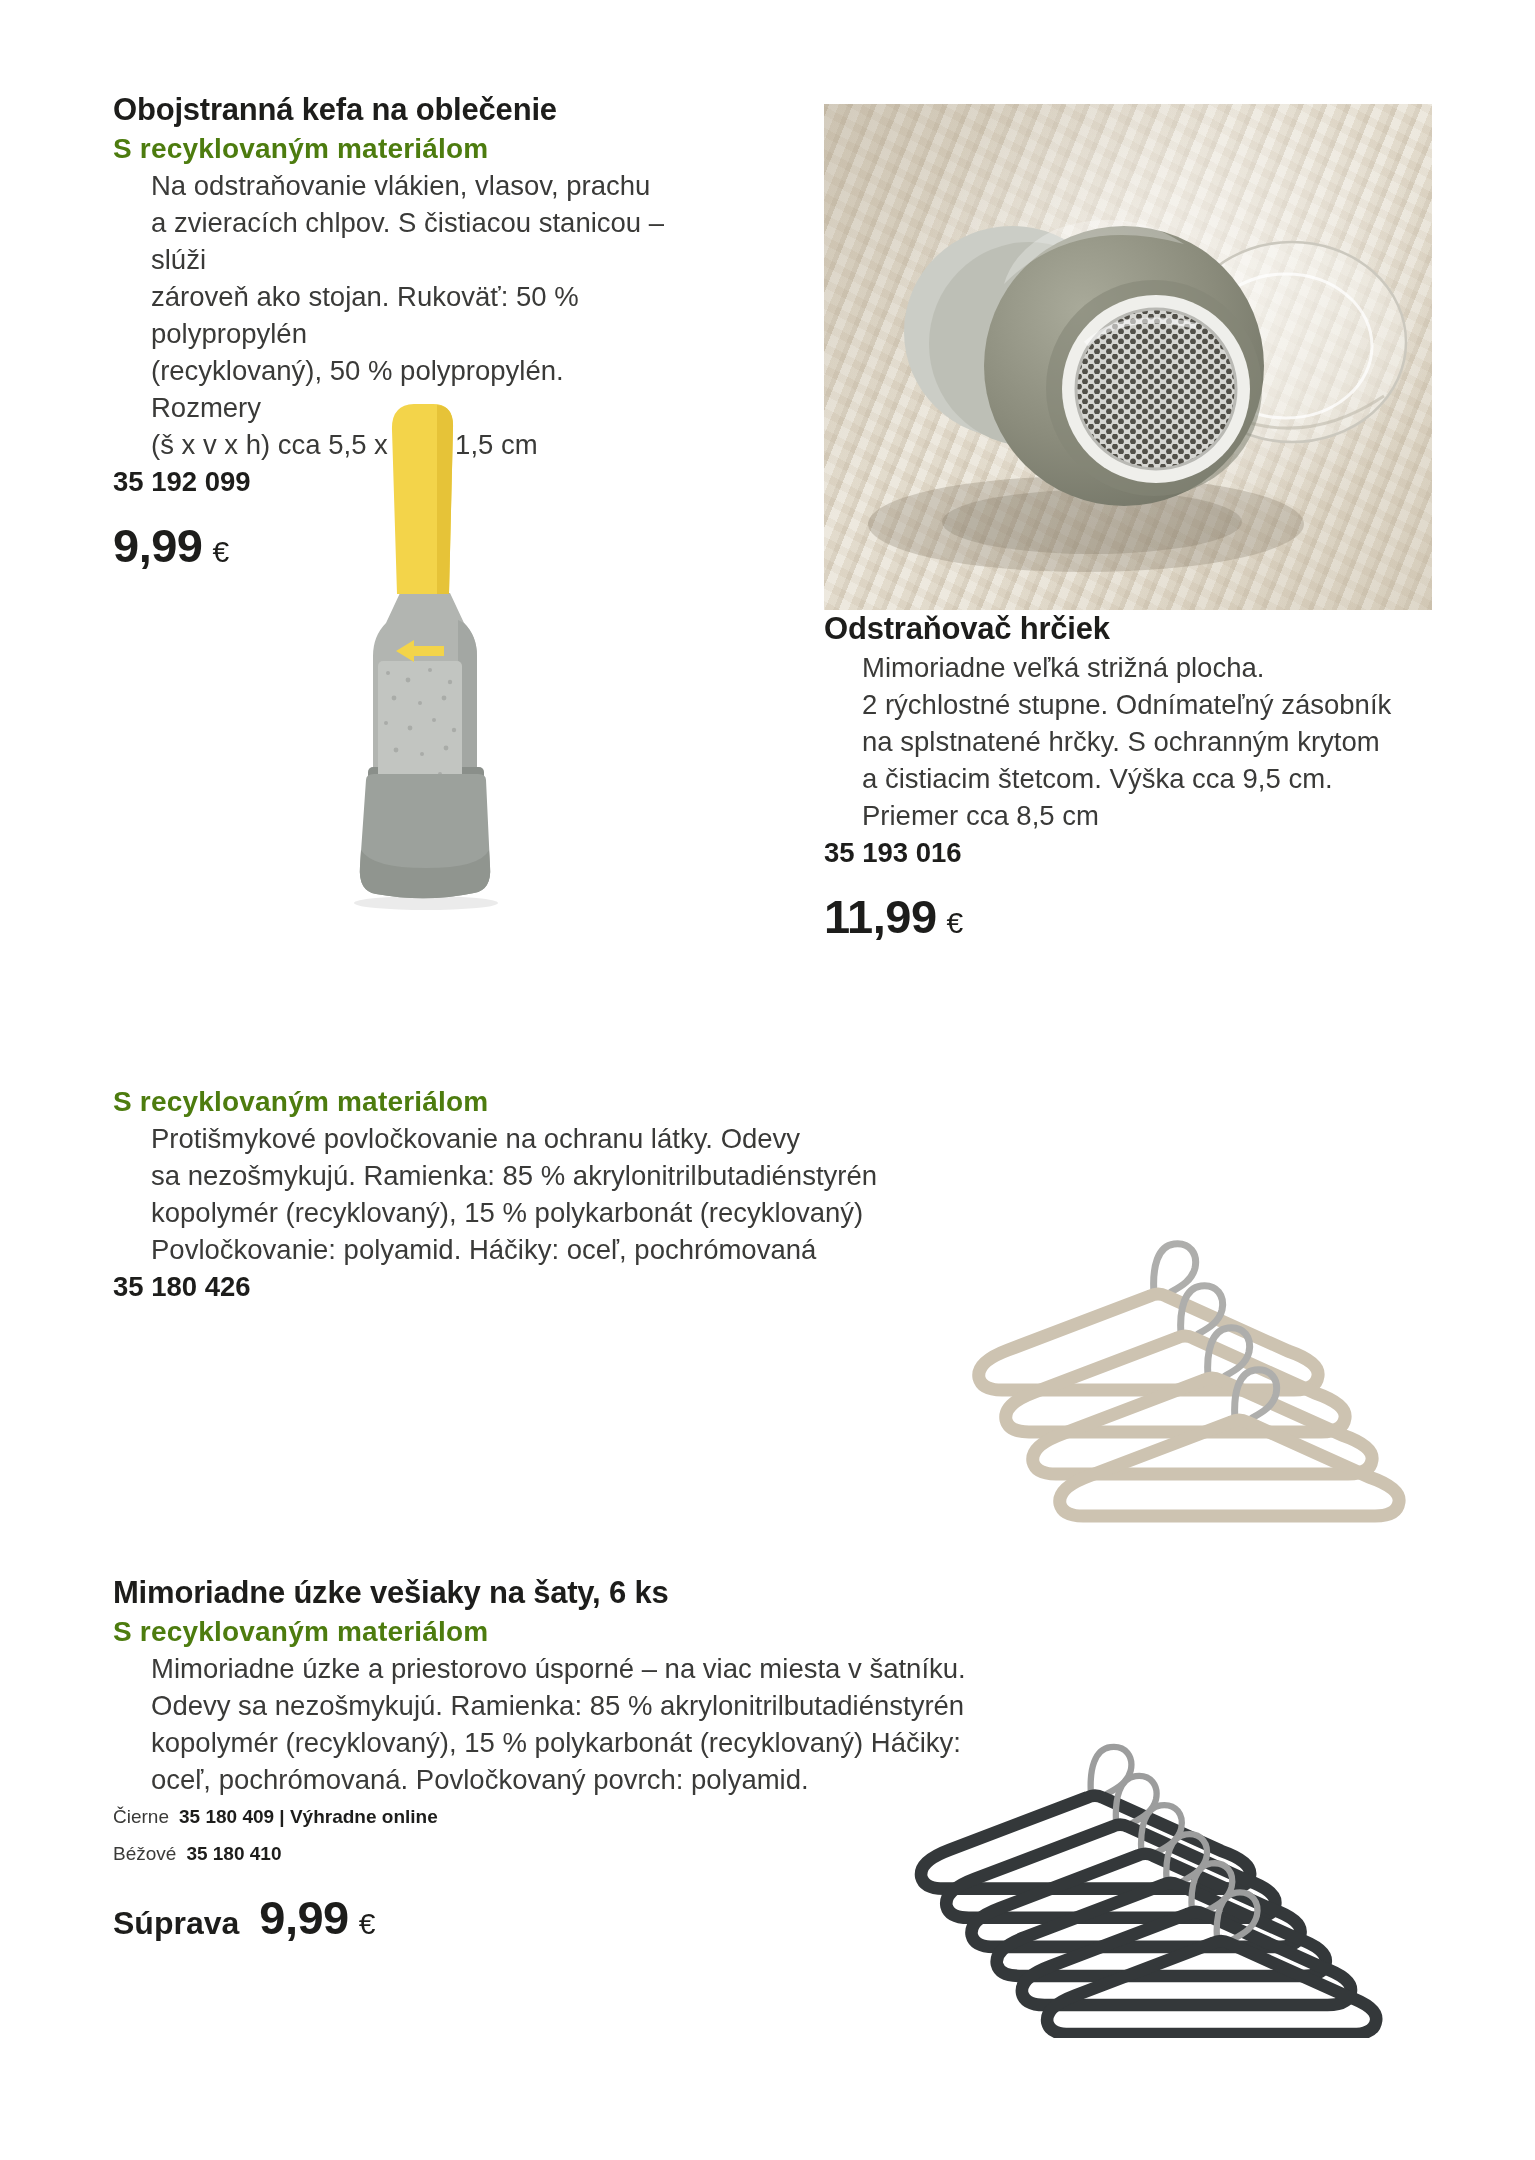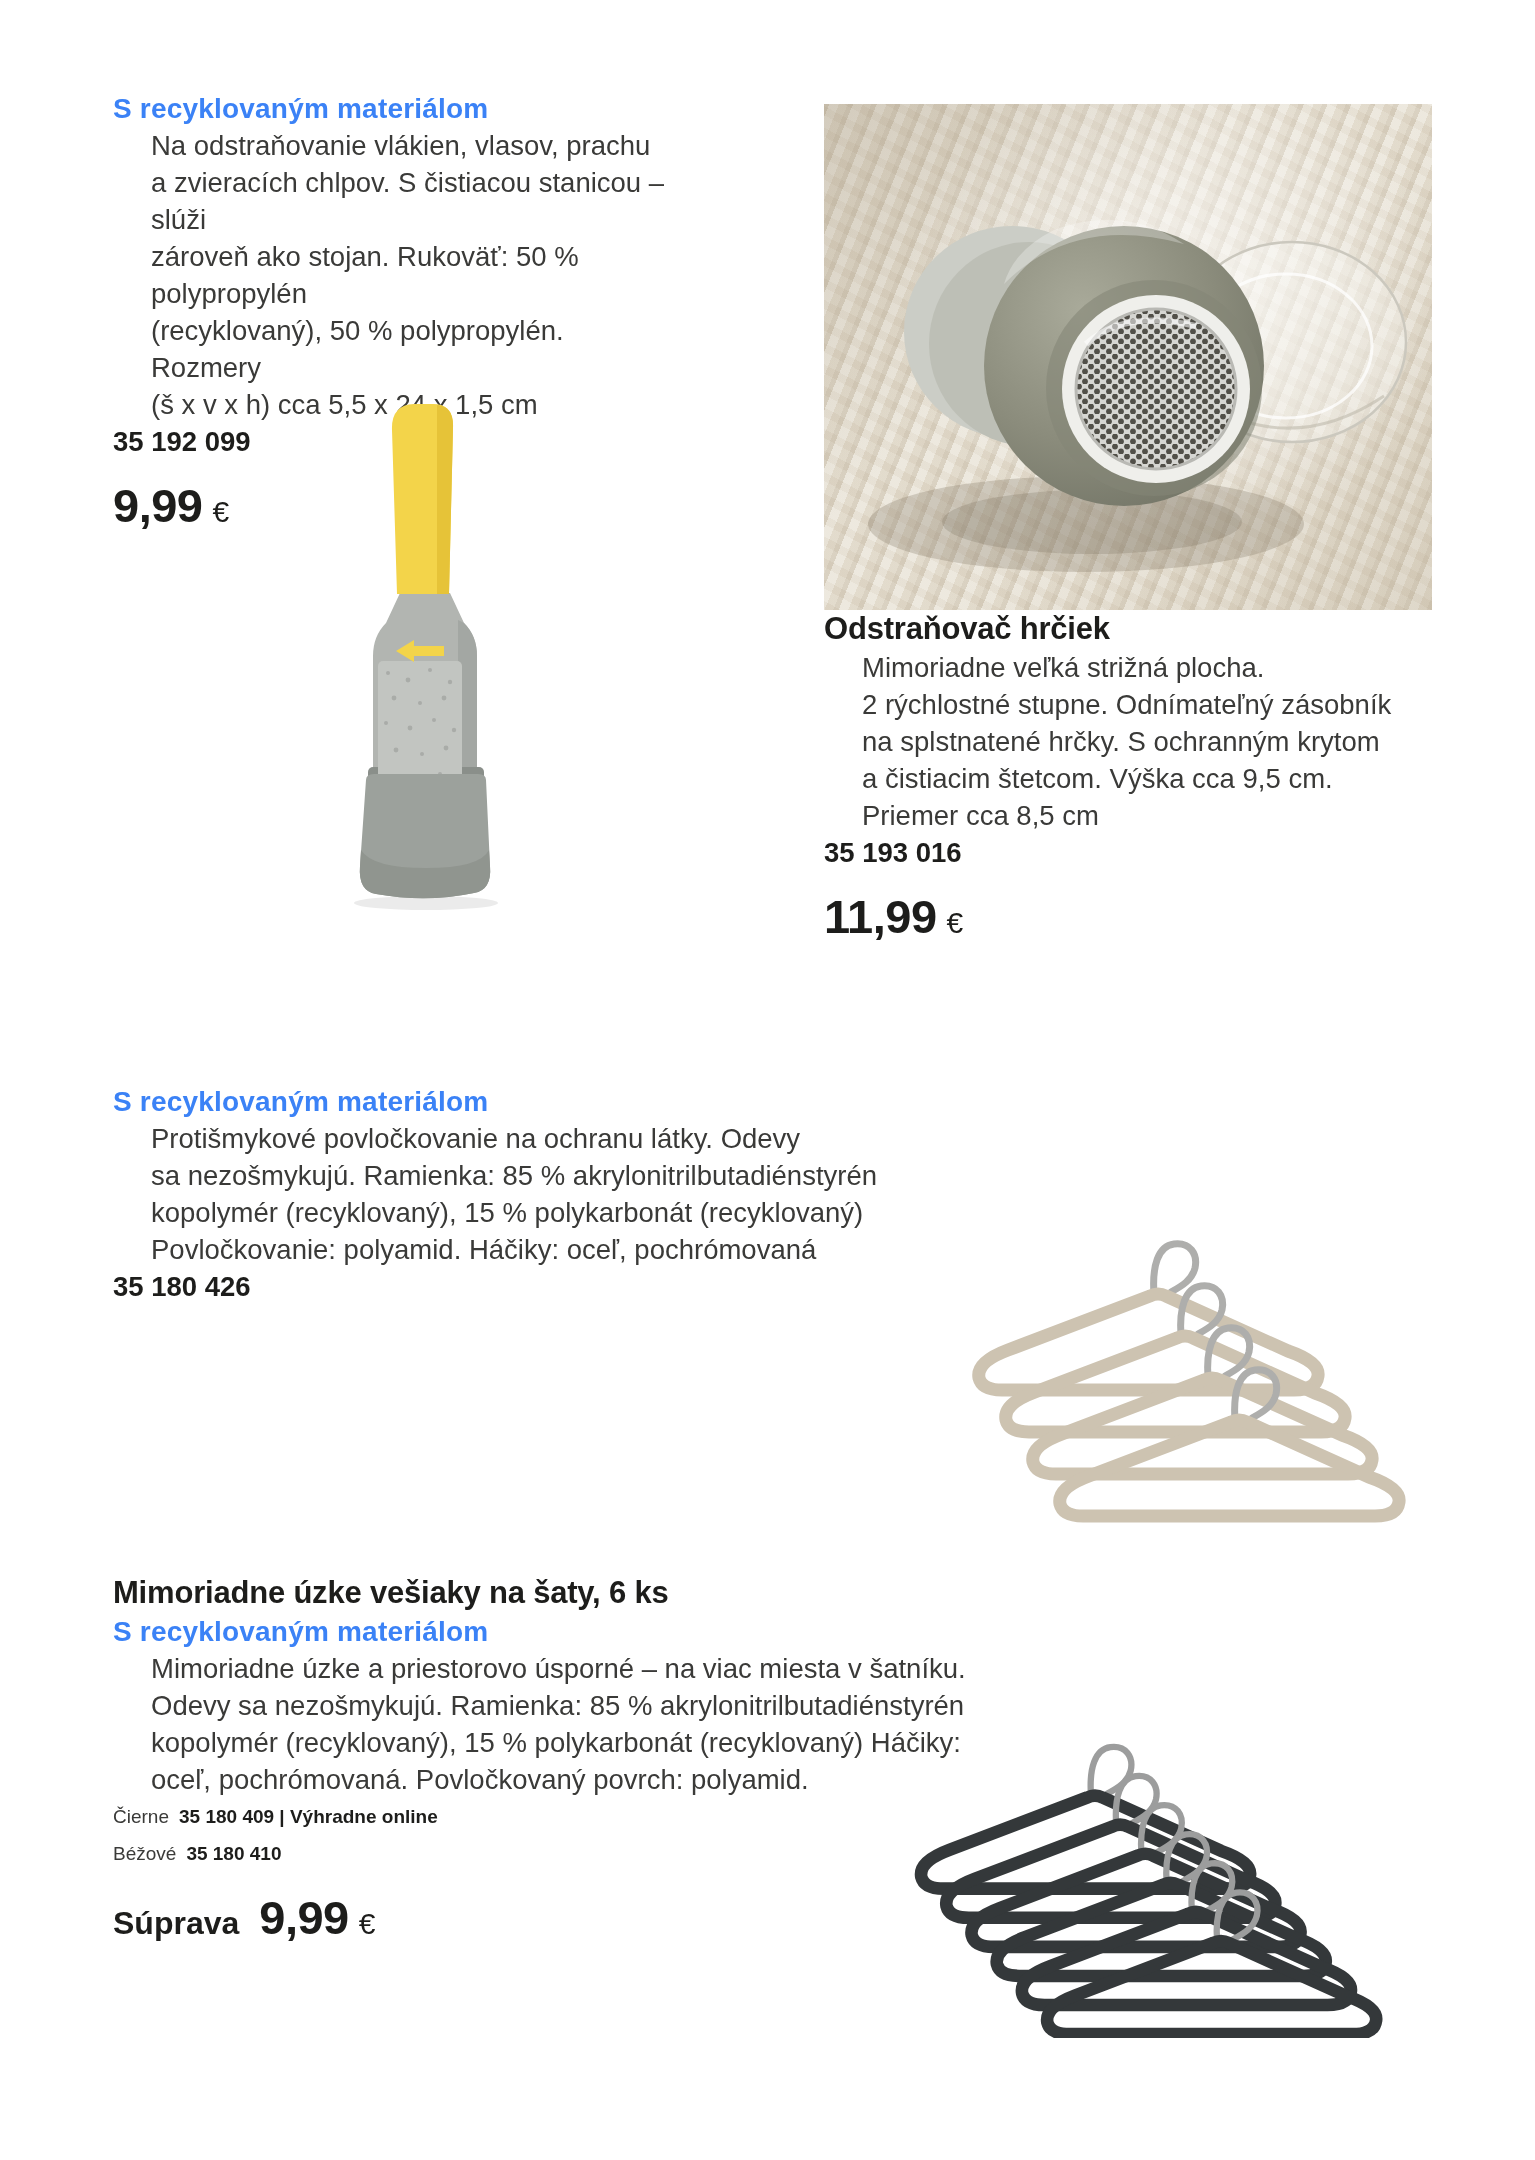--- a/index.html
+++ b/index.html
@@ -1,20 +1,20 @@
 <!DOCTYPE html>
 <html><head>
 <meta charset="utf-8">
 <style>
   html,body{margin:0;padding:0;background:#ffffff;}
   .page{position:relative;width:1535px;height:2160px;background:#ffffff;overflow:hidden;
         font-family:"Liberation Sans", sans-serif;color:#3a3a38;}
   .text-block{position:absolute;}
   .p-title{margin:0;font-size:31px;line-height:40px;font-weight:700;color:#1d1d1b;letter-spacing:-0.2px;}
-  .p-eco{font-size:28px;line-height:37px;font-weight:700;color:#3b82f6;letter-spacing:0.2px;}
+  .p-eco{font-size:28px;line-height:37px;font-weight:700;color:#4d7c0f;letter-spacing:0.2px;}
   .p-desc{font-size:27.5px;line-height:37px;color:#3a3a38;white-space:pre-line;margin-left:38px;}
   .p-art{font-size:27.5px;line-height:37px;font-weight:700;color:#1d1d1b;}
   .variant-row{font-size:19px;line-height:37px;color:#3a3a38;}
   .v-label{margin-right:10px;}
   .v-num{font-weight:700;color:#1d1d1b;}
   .price-row{margin-top:18px;font-size:47px;font-weight:600;color:#1d1d1b;letter-spacing:-0.5px;}
   .price-prefix{font-size:32px;font-weight:700;letter-spacing:0;margin-right:20px;}
   .cur{font-size:30px;font-weight:400;margin-left:10px;letter-spacing:0;}
   
   .p1-text{left:113px;top:90px;width:560px;}
@@ -34,20 +34,21 @@
   .p3-img{position:absolute;left:940px;top:1212px;width:480px;height:345px;}
   .p4-text{left:113px;top:1573px;width:940px;}
   .p4-img{position:absolute;left:890px;top:1718px;width:530px;height:320px;}
 </style>
 </head>
 <body>
 
 <div class="page">
 
   <section class="text-block p1-text">
+    <h2 class="p-title">Obojstranná kefa na oblečenie</h2>
     <div class="p-eco">S recyklovaným materiálom</div>
     <div class="p-desc">Na odstraňovanie vlákien, vlasov, prachu
 a zvieracích chlpov. S čistiacou stanicou – slúži
 zároveň ako stojan. Rukoväť: 50 % polypropylén
 (recyklovaný), 50 % polypropylén. Rozmery
 (š x v x h) cca 5,5 x 24 x 1,5 cm</div>
     <div class="p-art">35 192 099</div>
     <div class="price-row"><span class="price-val">9,99</span><span class="cur">€</span></div>
   </section>
 

